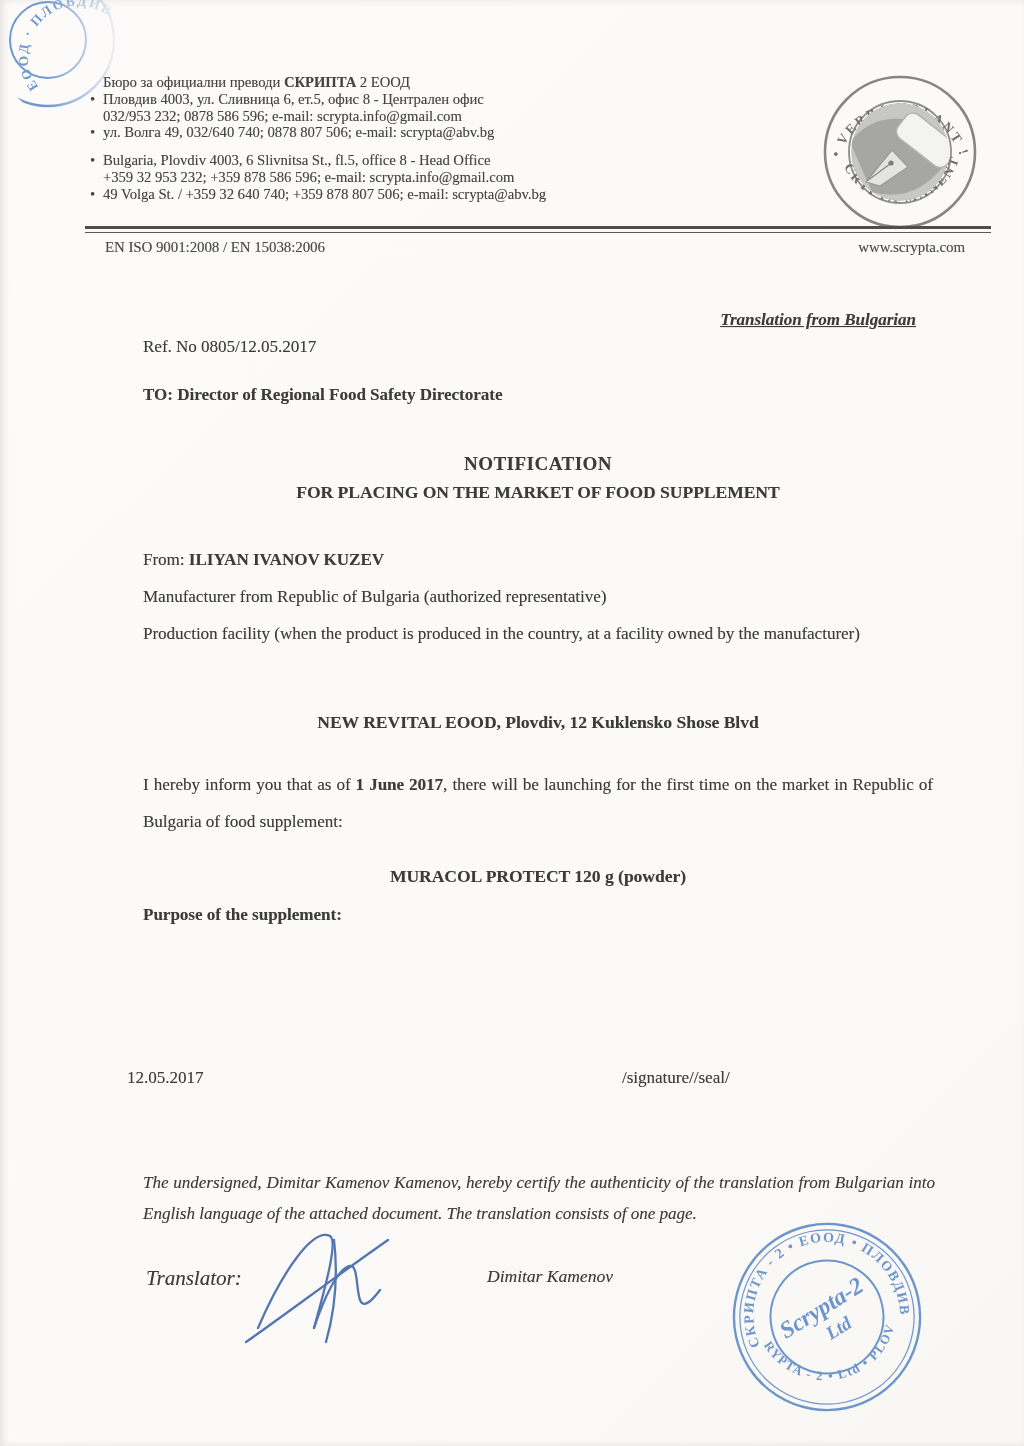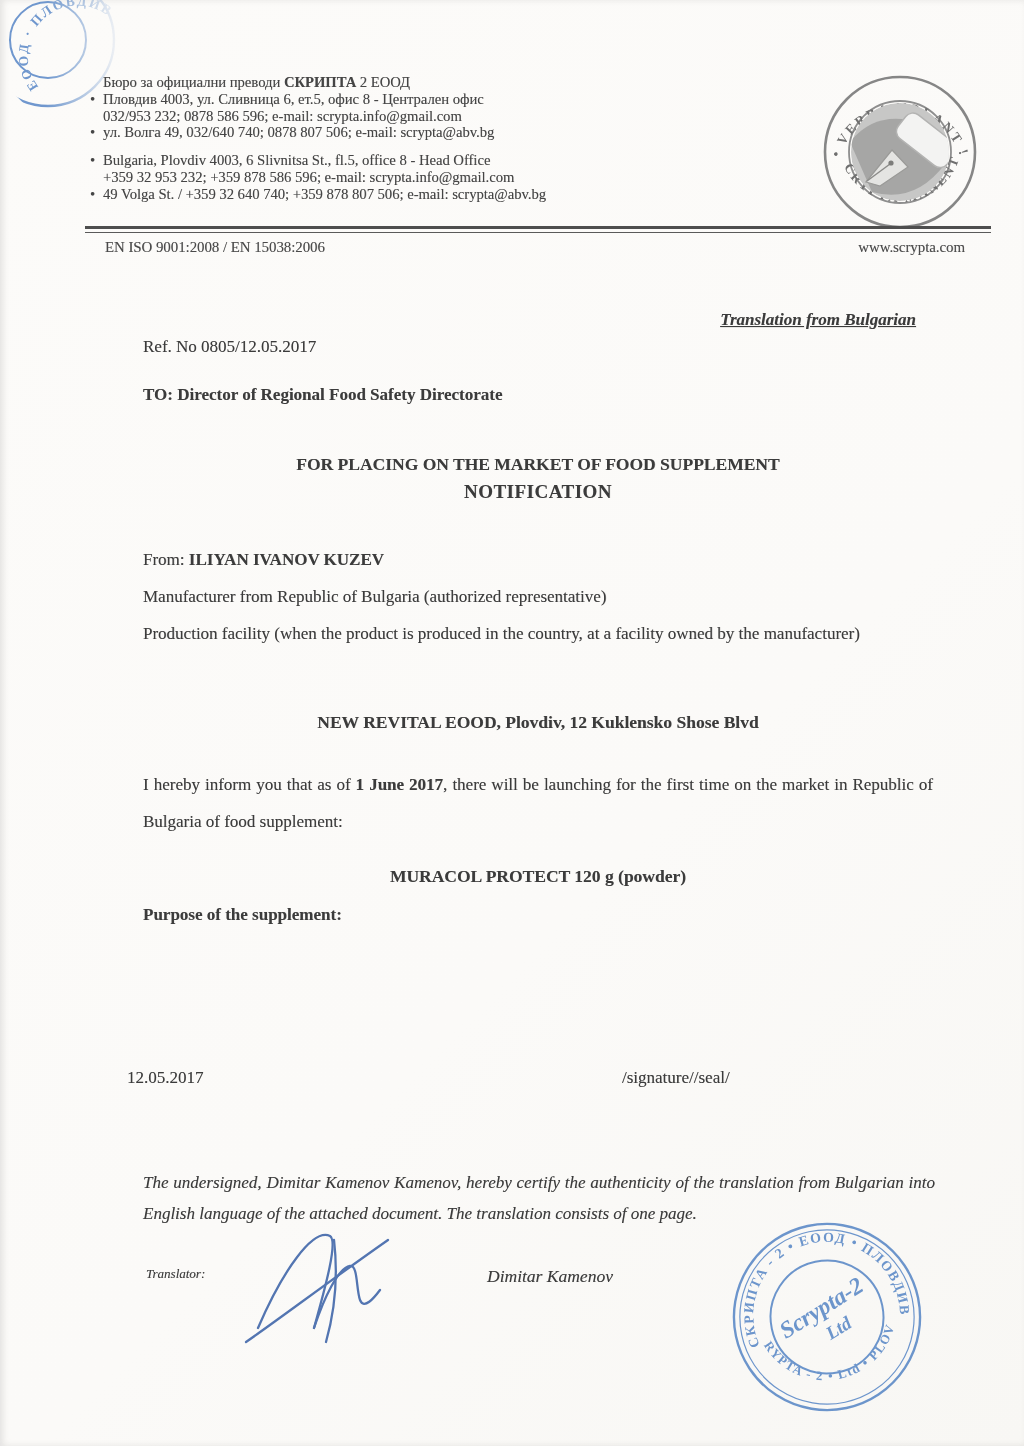--- a/index.html
+++ b/index.html
@@ -105,22 +105,22 @@
     <span>www.scrypta.com</span>
   </div>
 
   <div class="abs t17 bold italic note-underline ink" style="left:500px;top:289px;width:416px;text-align:right;">Translation from Bulgarian</div>
 
   <div class="abs t17 ink" style="left:143px;top:337px;">Ref. No 0805/12.05.2017</div>
 
   <div class="abs t17 bold ink" style="left:143px;top:385px;">TO: Director of Regional Food Safety Directorate</div>
 
   <div class="abs center ink" style="left:143px;top:450px;width:790px;line-height:28px;">
+    <div class="bold" style="font-size:19px;letter-spacing:0.5px;">NOTIFICATION</div>
     <div class="bold" style="font-size:17.5px;">FOR PLACING ON THE MARKET OF FOOD SUPPLEMENT</div>
-    <div class="bold" style="font-size:19px;letter-spacing:0.5px;">NOTIFICATION</div>
   </div>
 
   <div class="abs t17 body-block ink" style="left:143px;top:541px;width:790px;">
     <div><span>From: </span><span class="bold">ILIYAN IVANOV KUZEV</span></div>
     <div>Manufacturer from Republic of Bulgaria (authorized representative)</div>
     <div class="justify">Production facility (when the product is produced in the country, at a facility owned by the manufacturer)</div>
   </div>
 
   <div class="abs bold center ink" style="left:143px;top:712px;width:790px;font-size:17.5px;">NEW REVITAL EOOD, Plovdiv, 12 Kuklensko Shose Blvd</div>
 
@@ -130,21 +130,21 @@
 
   <div class="abs bold center ink" style="left:143px;top:866px;width:790px;font-size:17.5px;">MURACOL PROTECT 120 g (powder)</div>
 
   <div class="abs t17 ink" style="left:143px;top:905px;font-weight:bold;">Purpose of the supplement:</div>
 
   <div class="abs t17 ink" style="left:127px;top:1068px;">12.05.2017</div>
   <div class="abs t17 ink" style="left:622px;top:1068px;">/signature//seal/</div>
 
   <div class="abs t17 italic cert-block justify ink" style="left:143px;top:1167px;width:792px;">The undersigned, Dimitar Kamenov Kamenov, hereby certify the authenticity of the translation from Bulgarian into English language of the attached document. The translation consists of one page.</div>
 
-  <div class="abs italic ink" style="left:146px;top:1266px;font-size:13px;">Translator:</div>
+  <div class="abs italic ink" style="left:146px;top:1266px;font-size:21px;">Translator:</div>
   <div class="abs italic ink" style="left:487px;top:1266px;font-size:17.5px;">Dimitar Kamenov</div>
 
   <svg class="abs" style="left:238px;top:1210px;" width="170" height="145" viewBox="0 0 170 145">
     <g fill="none" stroke="#3c63a8" stroke-width="2.3" stroke-linecap="round" opacity="0.88">
       <path d="M20,118 C45,60 75,18 92,26 C100,31 88,75 76,118"></path>
       <path d="M76,118 C86,88 100,58 112,56 C120,55 118,78 122,90 C126,100 136,88 142,80"></path>
       <path d="M8,132 C40,110 90,72 150,30"></path>
       <path d="M96,30 C100,64 97,100 88,132"></path>
     </g>
   </svg>

